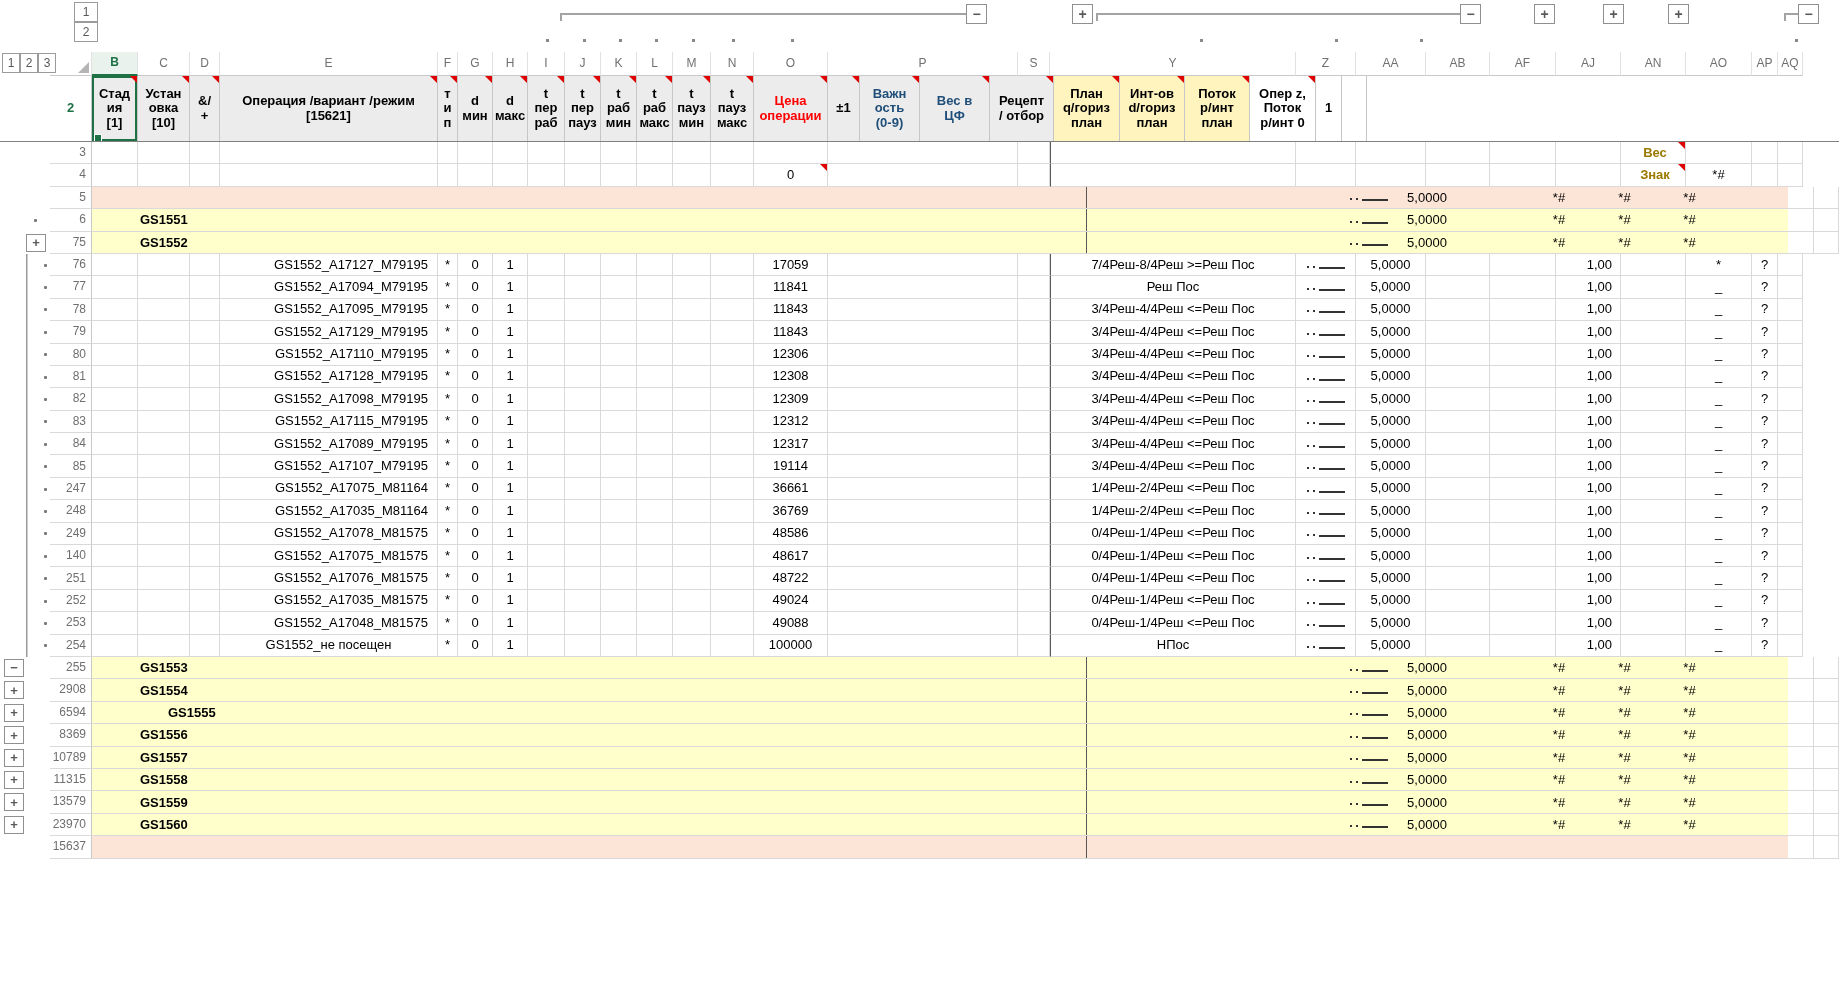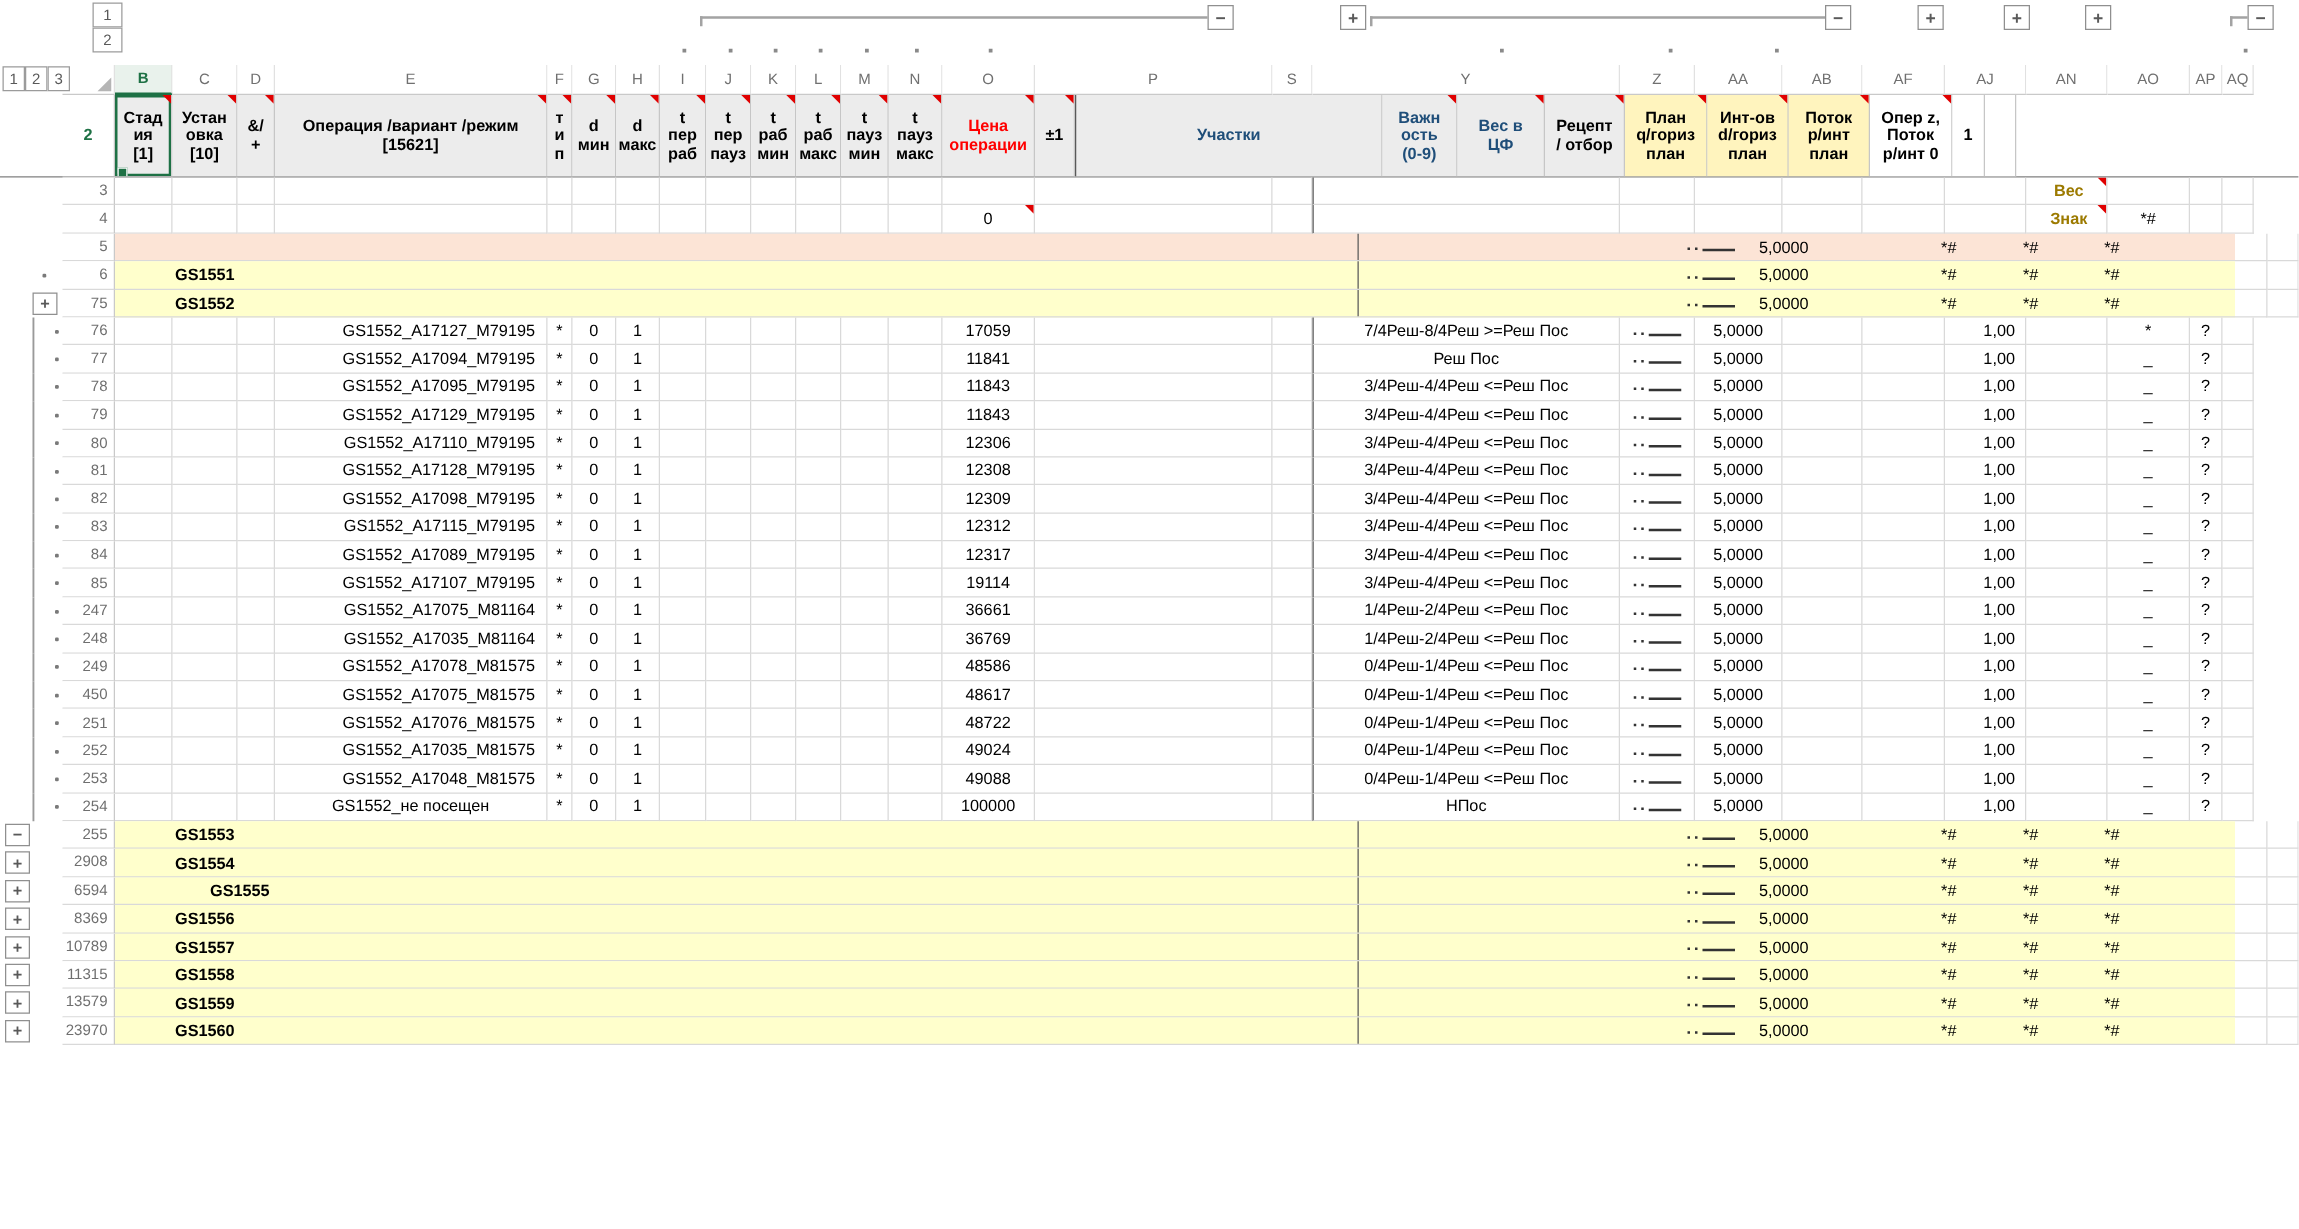--- a/index.html
+++ b/index.html
@@ -165,21 +165,20 @@
 макс<div class="ctri"></div></div>
         <div class="cell" style="width: 38px; flex: 0 0 auto;">t
 пауз
 мин<div class="ctri"></div></div>
         <div class="cell" style="width: 43px; flex: 0 0 auto;">t
 пауз
 макс<div class="ctri"></div></div>
         <div class="cell hred" style="width: 74px; flex: 0 0 auto;">Цена
 операции<div class="ctri"></div></div>
         <div class="cell" style="width: 32px; flex: 0 0 auto;">±1<div class="ctri"></div></div>
-        <div class="cell hblue dkl" style="width: 246px; flex: 0 0 auto;">Участки</div>
         <div class="cell hblue" style="width: 60px; flex: 0 0 auto;">Важн
 ость
 (0-9)<div class="ctri"></div></div>
         <div class="cell hblue" style="width: 70px; flex: 0 0 auto;">Вес в
 ЦФ<div class="ctri"></div></div>
         <div class="cell" style="width: 64px; flex: 0 0 auto;">Рецепт
 / отбор<div class="ctri"></div></div>
         <div class="cell hyellow" style="width: 66px; flex: 0 0 auto;">План
 q/гориз
 план<div class="ctri"></div></div>
@@ -812,21 +811,21 @@
         <div class="cell al-r pr8" style="width: 65px; flex: 0 0 auto;">1,00</div>
         <div class="cell al-c" style="width: 65px; flex: 0 0 auto;"></div>
         <div class="cell al-c" style="width: 66px; flex: 0 0 auto;">_</div>
         <div class="cell al-c" style="width: 26px; flex: 0 0 auto;">?</div>
         <div class="cell al-c" style="width: 25px; flex: 0 0 auto;"></div>
       </div>
       <div class="row">
         <div class="gcell gline">
           <div class="gdot" style="left: 44px;"></div>
         </div>
-        <div class="cell rownum">450</div>
+        <div class="cell rownum">140</div>
         <div class="cell al-c" style="width: 46px; flex: 0 0 auto;"></div>
         <div class="cell al-c" style="width: 52px; flex: 0 0 auto;"></div>
         <div class="cell al-c" style="width: 30px; flex: 0 0 auto;"></div>
         <div class="cell al-r" style="width: 218px; flex: 0 0 auto;">GS1552_A17075_M81575</div>
         <div class="cell al-c" style="width: 20px; flex: 0 0 auto;">*</div>
         <div class="cell al-c" style="width: 35px; flex: 0 0 auto;">0</div>
         <div class="cell al-c" style="width: 35px; flex: 0 0 auto;">1</div>
         <div class="cell al-c" style="width: 37px; flex: 0 0 auto;"></div>
         <div class="cell al-c" style="width: 36px; flex: 0 0 auto;"></div>
         <div class="cell al-c" style="width: 36px; flex: 0 0 auto;"></div>
@@ -1178,20 +1177,29 @@
             <div class="spark">
               <div class="sdot"></div>
               <div class="sdot"></div>
               <div class="sbar"></div>
             </div>
           </div>
           <div class="mcell " style="left: 1300px; width: 70px; justify-content: center;">5,0000</div>
           <div class="mcell " style="left: 1434px; width: 66px; justify-content: center;">*#</div>
           <div class="mcell " style="left: 1500px; width: 65px; justify-content: center;">*#</div>
           <div class="mcell " style="left: 1565px; width: 65px; justify-content: center;">*#</div>
+        </div>
+        <div class="cell" style="width: 26px; flex: 0 0 auto;"></div>
+        <div class="cell" style="width: 25px; flex: 0 0 auto;"></div>
+      </div>
+      <div class="row">
+        <div class="gcell"></div>
+        <div class="cell rownum">15637</div>
+        <div class="marea m-section">
+          <div class="dkline"></div>
         </div>
         <div class="cell" style="width: 26px; flex: 0 0 auto;"></div>
         <div class="cell" style="width: 25px; flex: 0 0 auto;"></div>
       </div>
     </div>
 <div class="lvlbtn" style="position: absolute; left: 2px; top: 53px; width: 18px;">1</div>
     <div class="lvlbtn" style="position: absolute; left: 20px; top: 53px; width: 18px;">2</div>
     <div class="lvlbtn" style="position: absolute; left: 38px; top: 53px; width: 18px;">3</div>
   </div>
 

